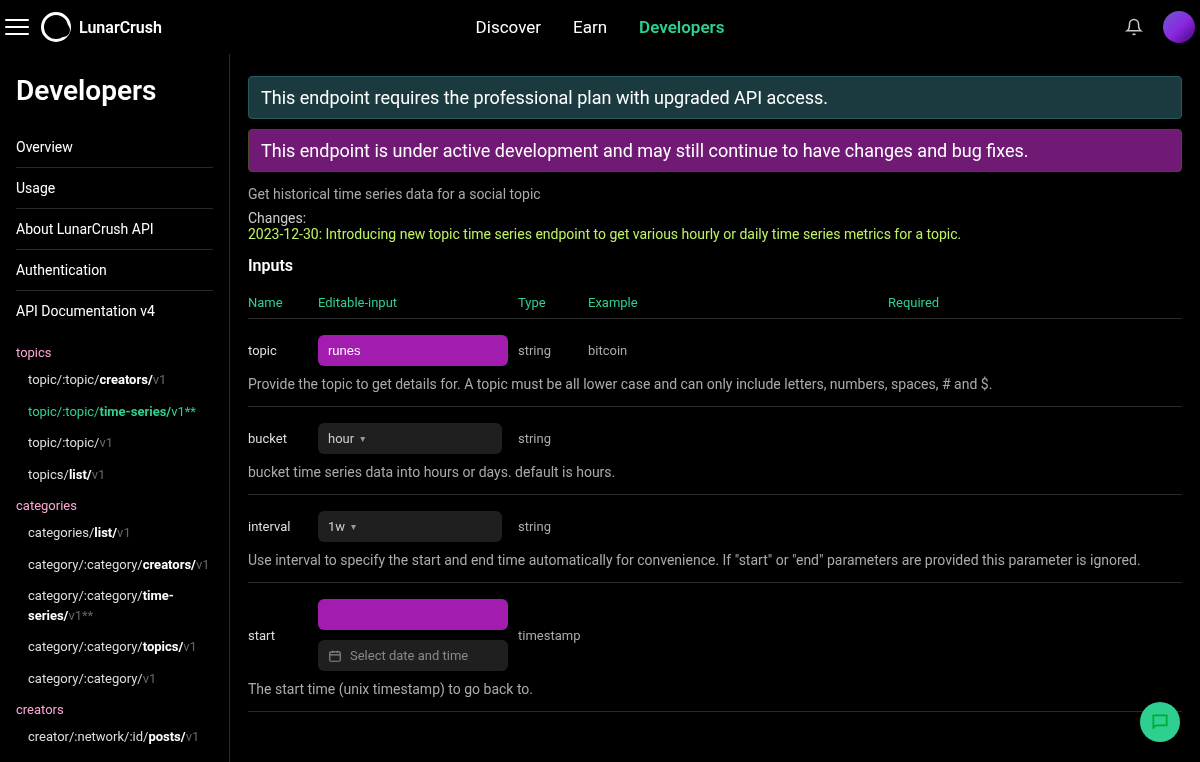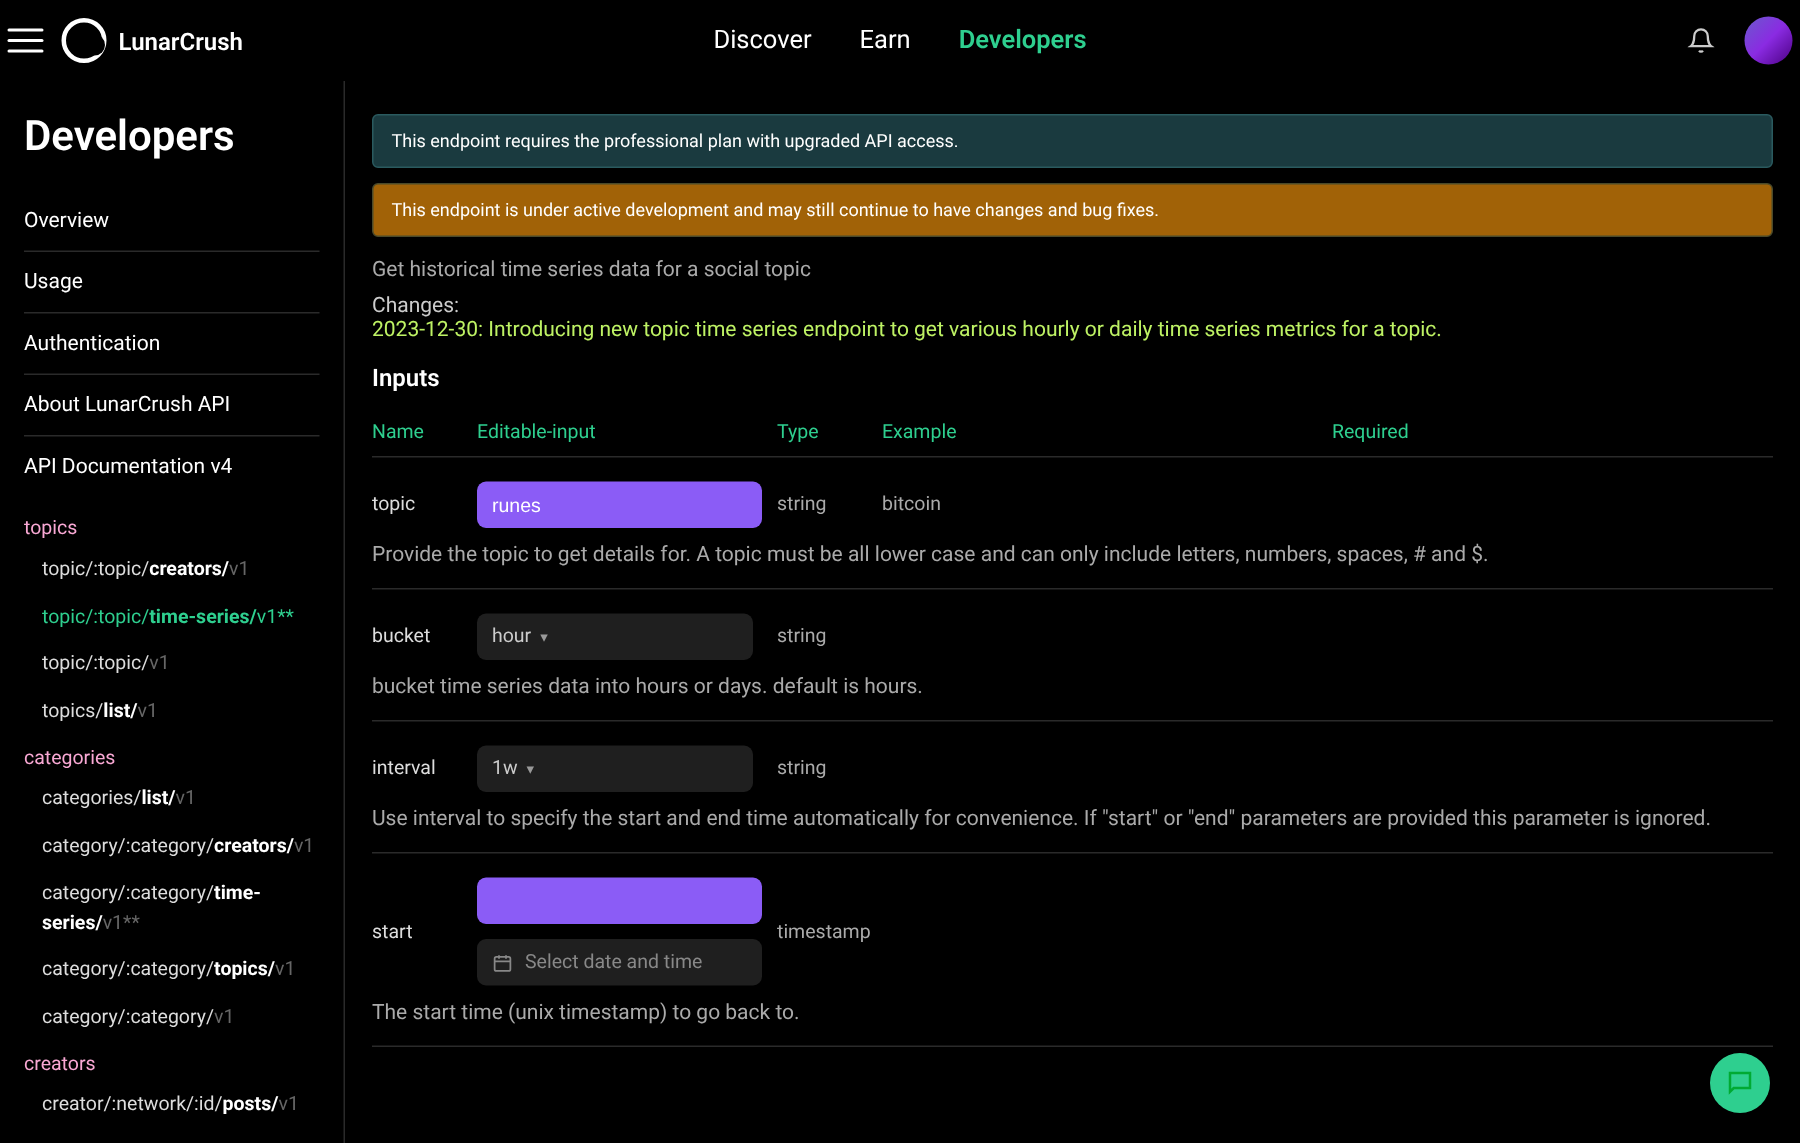--- a/index.html
+++ b/index.html
@@ -68,24 +68,24 @@
 .side-sublink .bold { font-weight: 700; color: #fff; }
 .side-sublink .dim { color: #666; }
 .side-sublink.active { color: #2ecf8f; }
 .side-sublink.active .bold { color: #2ecf8f; }
 .side-sublink.active .dim { color: #2ecf8f; }
 .main {
   flex: 1; padding: 22px 18px; overflow-y: auto;
 }
 .page-title { font-size: 28px; font-weight: 600; margin-bottom: 18px; }
 .banner {
-  padding: 10px 12px; border-radius: 4px; font-size: 12px; margin-bottom: 10px;
+  padding: 10px 12px; border-radius: 4px; font-size: 18px; margin-bottom: 10px;
 }
 .banner.plan { background: #1a3a3f; border: 1px solid #2a5a5f; }
-.banner.dev { background: #a16207; border: 1px solid #4a4a2a; }
+.banner.dev { background: #701a75; border: 1px solid #4a4a2a; }
 .desc { color: #aaa; font-size: 14px; margin: 14px 0 8px 0; }
 .changes { color: #ccc; font-size: 14px; }
 .changes-line { color: #bef264; font-size: 14px; margin-bottom: 14px; }
 .inputs-h { font-size: 16px; font-weight: 600; margin: 12px 0; }
 .inputs-table { width: 100%; }
 .th-row {
   display: grid;
   grid-template-columns: 70px 200px 70px 300px 1fr;
   color: #2ecf8f;
   font-size: 13px;
@@ -96,21 +96,21 @@
   display: grid;
   grid-template-columns: 70px 200px 70px 300px 1fr;
   align-items: center;
   padding: 16px 0 6px 0;
   font-size: 13px;
 }
 .input-row .name { color: #ddd; }
 .input-row .type { color: #aaa; }
 .input-row .example { color: #aaa; }
 .input-box {
-  background: #8b5cf6; border: none; border-radius: 6px;
+  background: #a21caf; border: none; border-radius: 6px;
   padding: 8px 10px; color: #fff; font-size: 13px; width: 190px;
 }
 .select-box {
   background: #1f1f1f; border-radius: 6px;
   padding: 8px 10px; color: #ccc; font-size: 13px; width: 184px;
   display: flex; align-items: center; gap: 6px; cursor: pointer;
 }
 .chev { font-size: 10px; color: #999; }
 .help-text {
   color: #aaa; font-size: 14px; padding: 4px 0 14px 0;
@@ -158,22 +158,22 @@
         </svg>
       <div class="avatar"></div>
     </div>
   </div>
 
   <div class="body">
     <div class="sidebar">
       <h1>Developers</h1>
       <a class="side-link">Overview</a>
       <a class="side-link">Usage</a>
+      <a class="side-link">About LunarCrush API</a>
       <a class="side-link">Authentication</a>
-      <a class="side-link">About LunarCrush API</a>
       <a class="side-link last">API Documentation v4</a>
 
       <div class="side-section">
         <div class="side-section-label">topics</div>
         <a class="side-sublink"><span>topic/:topic/</span><span class="bold">creators/</span><span class="dim">v1</span></a>
         <a class="side-sublink active"><span>topic/:topic/</span><span class="bold">time-series/</span><span class="dim">v1**</span></a>
         <a class="side-sublink"><span>topic/:topic/</span><span class="bold"></span><span class="dim">v1</span></a>
         <a class="side-sublink"><span>topics/</span><span class="bold">list/</span><span class="dim">v1</span></a>
 
         <div class="side-section-label">categories</div>

